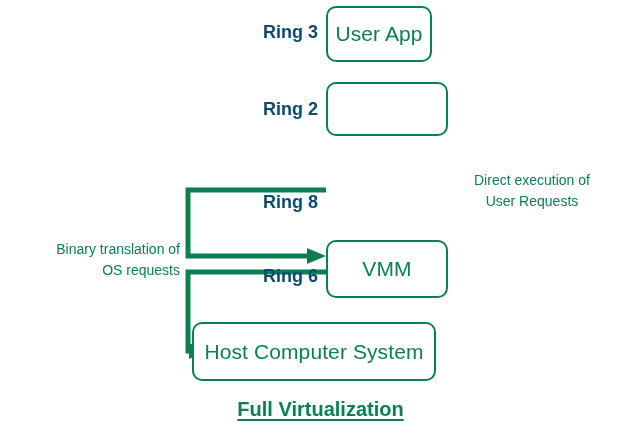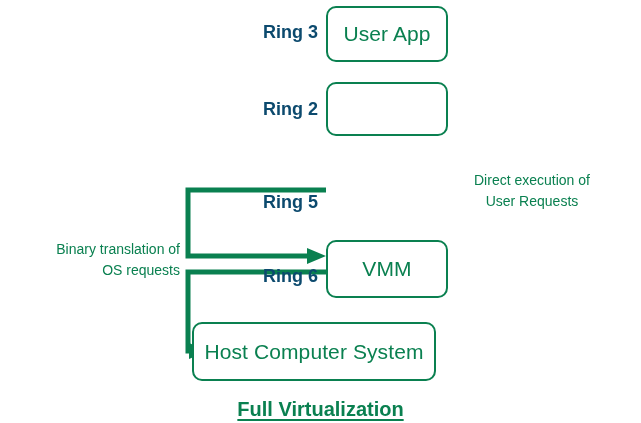--- a/index.html
+++ b/index.html
@@ -20,21 +20,21 @@
     background:#ffffff;
     display:flex;
     align-items:center;
     justify-content:center;
     color:#0a8050;
     font-size:21px;
     font-weight:400;
     letter-spacing:.1px;
     white-space:nowrap;
   }
-  #node-userapp{left:326px;top:6px;width:122px;height:56px;}
+  #node-userapp{left:326px;top:6px;width:106px;height:56px;}
   #node-ring2box{left:326px;top:82px;width:122px;height:54px;}
   #node-guestos{left:326px;top:163px;width:122px;height:56px;}
   #node-vmm{left:326px;top:240px;width:122px;height:58px;}
   #node-host{left:192px;top:322px;width:244px;height:59px;}
 
   
   .ring-label{
     position:absolute;
     color:#0c4a6e;
     font-size:18px;
@@ -94,21 +94,21 @@
   <div class="ring-label" id="ring3-label">Ring 3</div>
   <div class="node" id="node-userapp">
     <span>User App</span>
   </div>
 
   <div class="ring-label" id="ring2-label">Ring 2</div>
   <div class="node" id="node-ring2box">
     <span></span>
   </div>
 
-  <div class="ring-label" id="ring1-label">Ring 5</div>
+  <div class="ring-label" id="ring1-label">Ring 8</div>
 
   <div class="ring-label" id="ring0-label">Ring 6</div>
   <div class="node" id="node-vmm">
     <span>VMM</span>
   </div>
 
   <div class="node" id="node-host">
     <span>Host Computer System</span>
   </div>
 

